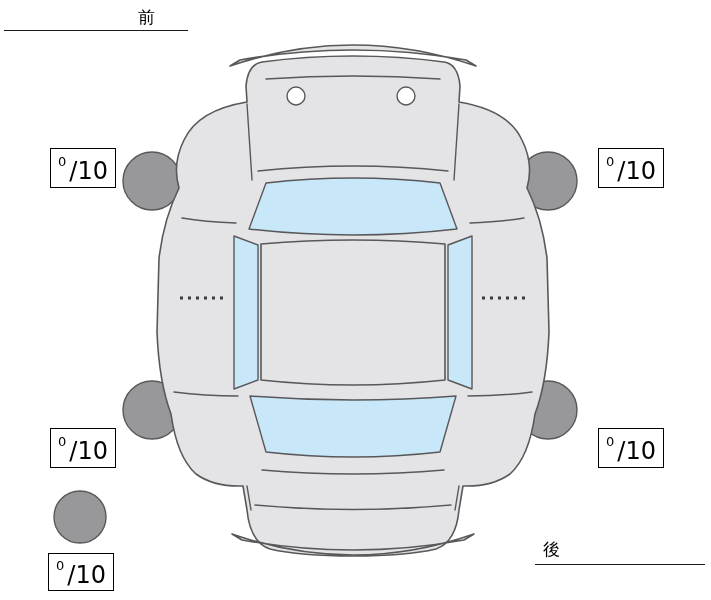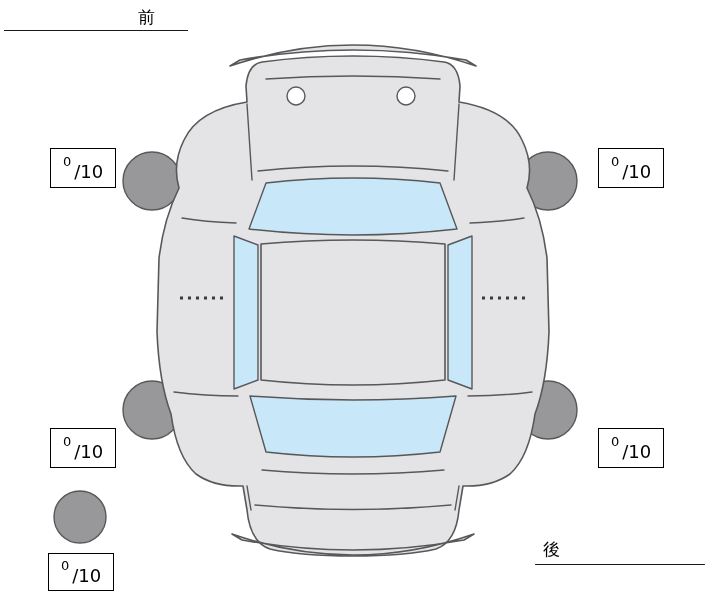--- a/index.html
+++ b/index.html
@@ -53,21 +53,21 @@
     width: 66px;
     height: 40px;
     background: #ffffff;
     border: 1.5px solid #000000;
     display: flex;
     align-items: center;
     justify-content: center;
     gap: 3px;
   }
   .score-num { font-size: 13px; transform: translateY(-7px); }
-  .score-den { font-size: 18px; transform: translateY(3px); }
+  .score-den { font-size: 24px; transform: translateY(3px); }
   .score-box.pos-fl { left: 50px;  top: 148px; }
   .score-box.pos-fr { left: 598px; top: 148px; }
   .score-box.pos-rl { left: 50px;  top: 428px; }
   .score-box.pos-rr { left: 598px; top: 428px; }
   .score-box.pos-sp { left: 48px;  top: 553px; height: 38px; }
 </style>
 </head>
 <body>
 
 <div class="canvas">

